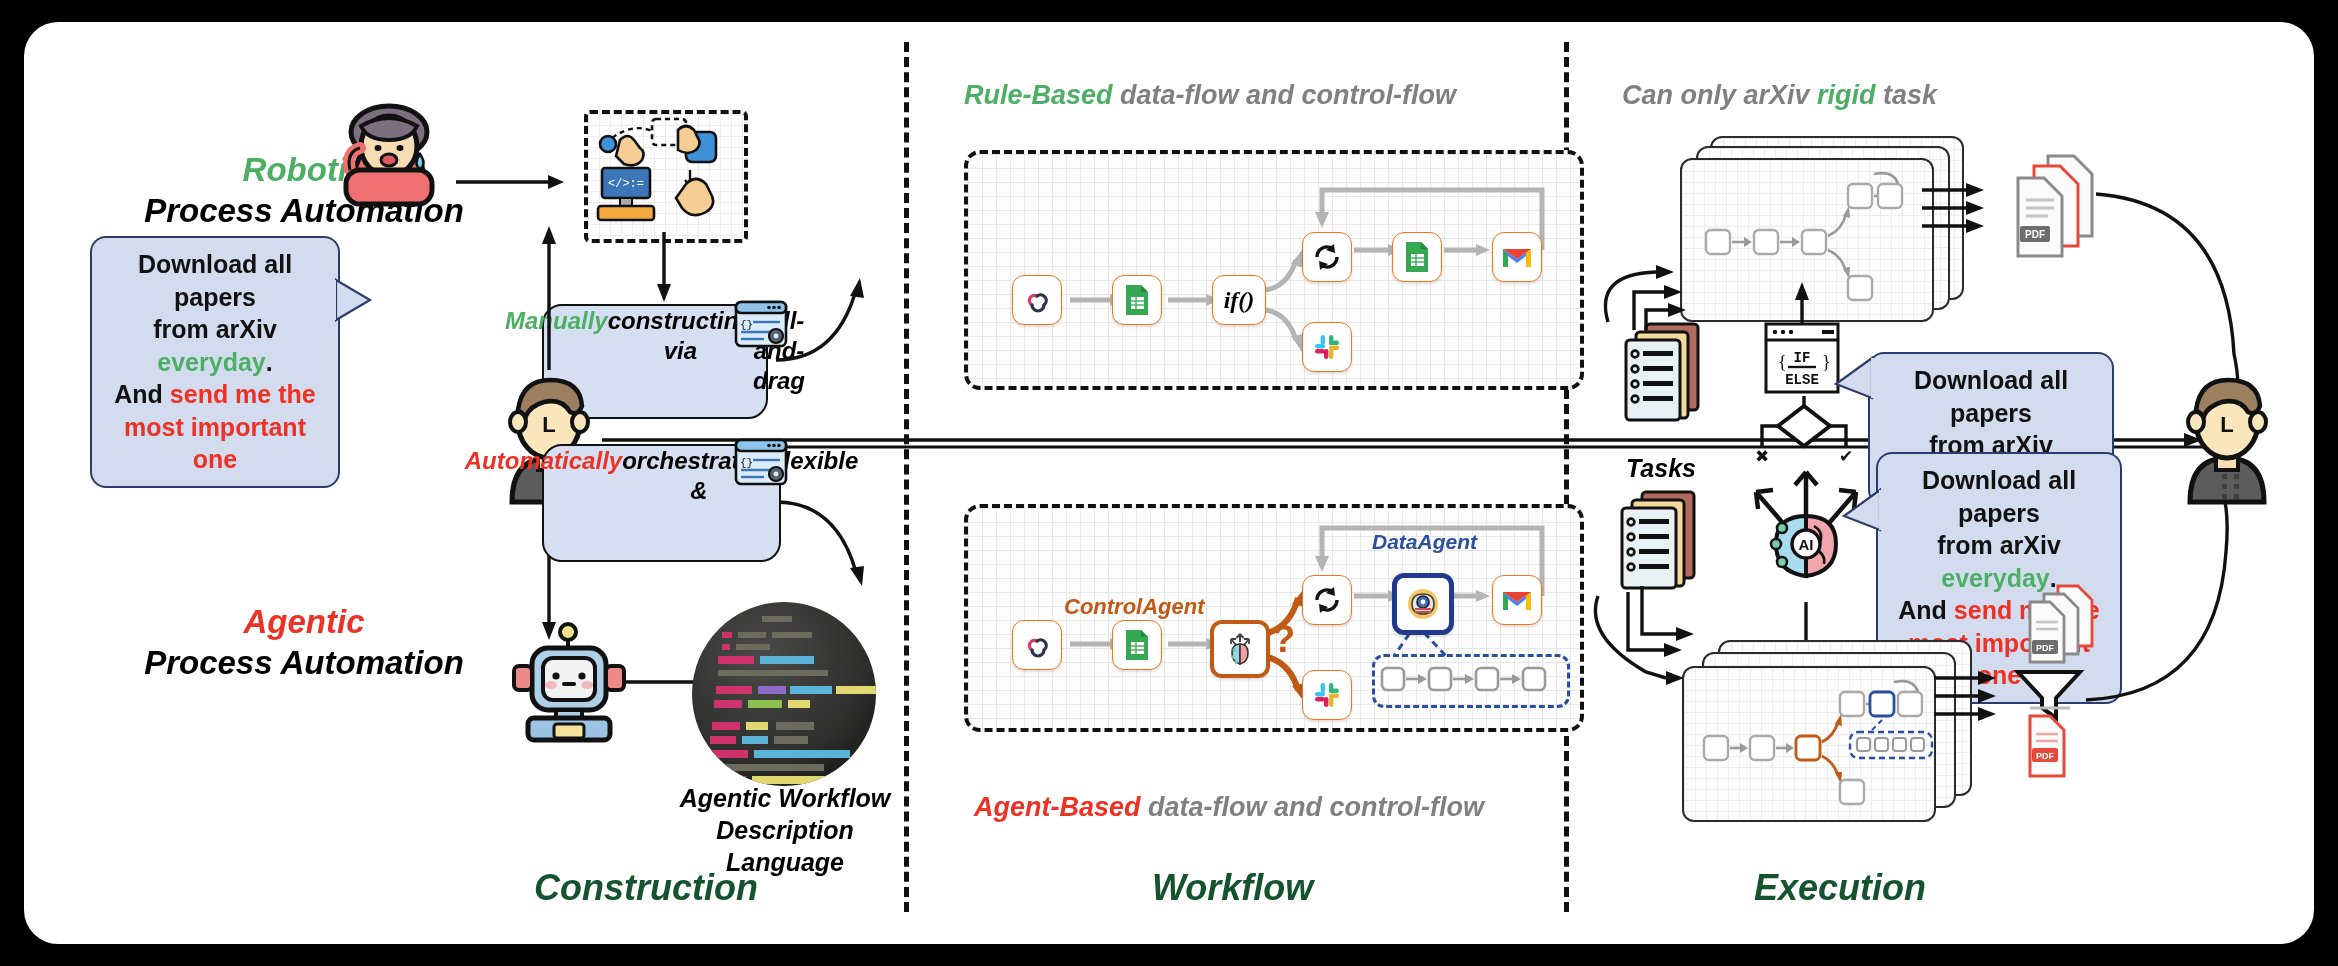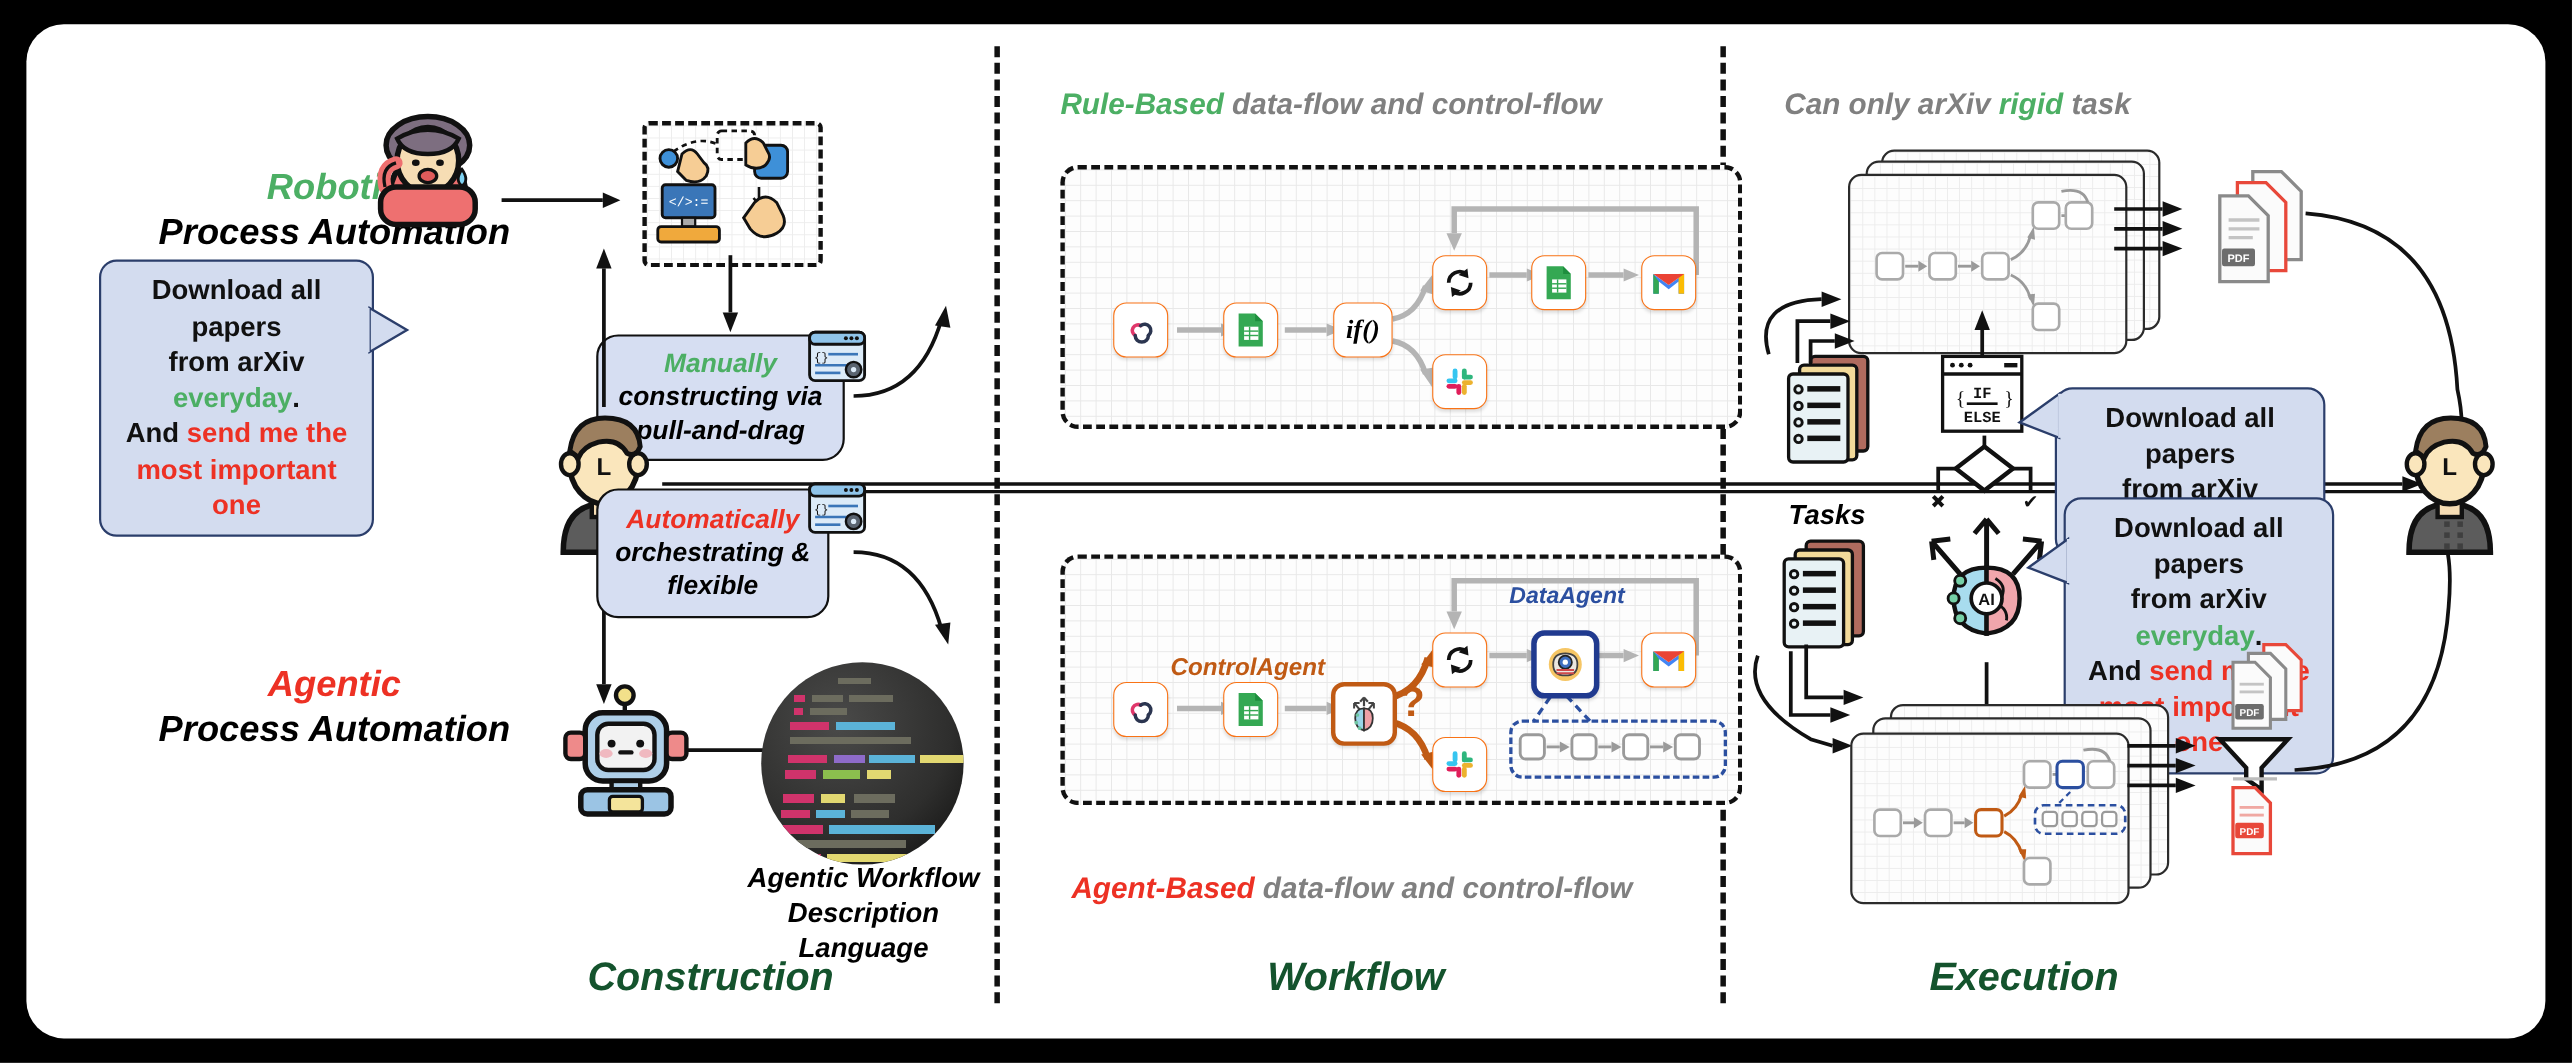--- a/index.html
+++ b/index.html
@@ -37,21 +37,21 @@
     font-size:25px;line-height:1.30;text-align:center;color:#111;
     padding:10px 14px;box-sizing:border-box;font-weight:600;
   }
   .bubble b{font-weight:bold;}
 
   
   .pbox{
     background:#D6DEF2;border:2.4px solid #111;border-radius:20px;
     font-size:24px;line-height:1.26;text-align:center;
     font-style:italic;font-weight:bold;box-sizing:border-box;
-    display:flex;flex-direction:column;justify-content:center;
+    display:flex;flex-direction:row;justify-content:center;
   }
 
   
   .wfpanel{
     border:4px dashed #111;border-radius:16px;box-sizing:border-box;
     background-color:#fdfdfd;
     background-image:
       linear-gradient(to right,#e8e8e8 1px,transparent 1px),
       linear-gradient(to bottom,#e8e8e8 1px,transparent 1px);
     background-size:14px 14px;
@@ -206,21 +206,21 @@
     <line x1="578" y1="418" x2="2160" y2="418" class="ar"></line>
     <polygon points="2160,411 2178,418 2160,425" fill="#111"></polygon>
 
     <path d="M752 338 q60 0 80 -70" class="ar"></path>
     <polygon points="826,274 836,256 840,276" fill="#111"></polygon>
 
     <path d="M752 480 q60 0 80 70" class="ar"></path>
     <polygon points="826,546 838,564 840,544" fill="#111"></polygon>
   </svg>
 
-  <div class="abs pbox" style="left:518px;top:422px;width:212px;height:118px;">
+  <div class="abs pbox" style="left:518px;top:422px;width:239px;height:118px;">
     <div class="red">Automatically</div>
     <div>orchestrating &amp;</div>
     <div>flexible</div>
   </div>
   <svg class="abs" style="left:710px;top:416px;width:54px;height:50px;">
     <rect x="2" y="2" width="50" height="44" rx="5" fill="#DCEBF8" stroke="#111" stroke-width="2.6"></rect>
     <rect x="2" y="2" width="50" height="11" rx="5" fill="#8FC4EA" stroke="#111" stroke-width="2.6"></rect>
     <circle cx="40" cy="7.5" r="1.8" fill="#111"></circle>
       <circle cx="45" cy="7.5" r="1.8" fill="#111"></circle>
       <circle cx="35" cy="7.5" r="1.8" fill="#111"></circle>

